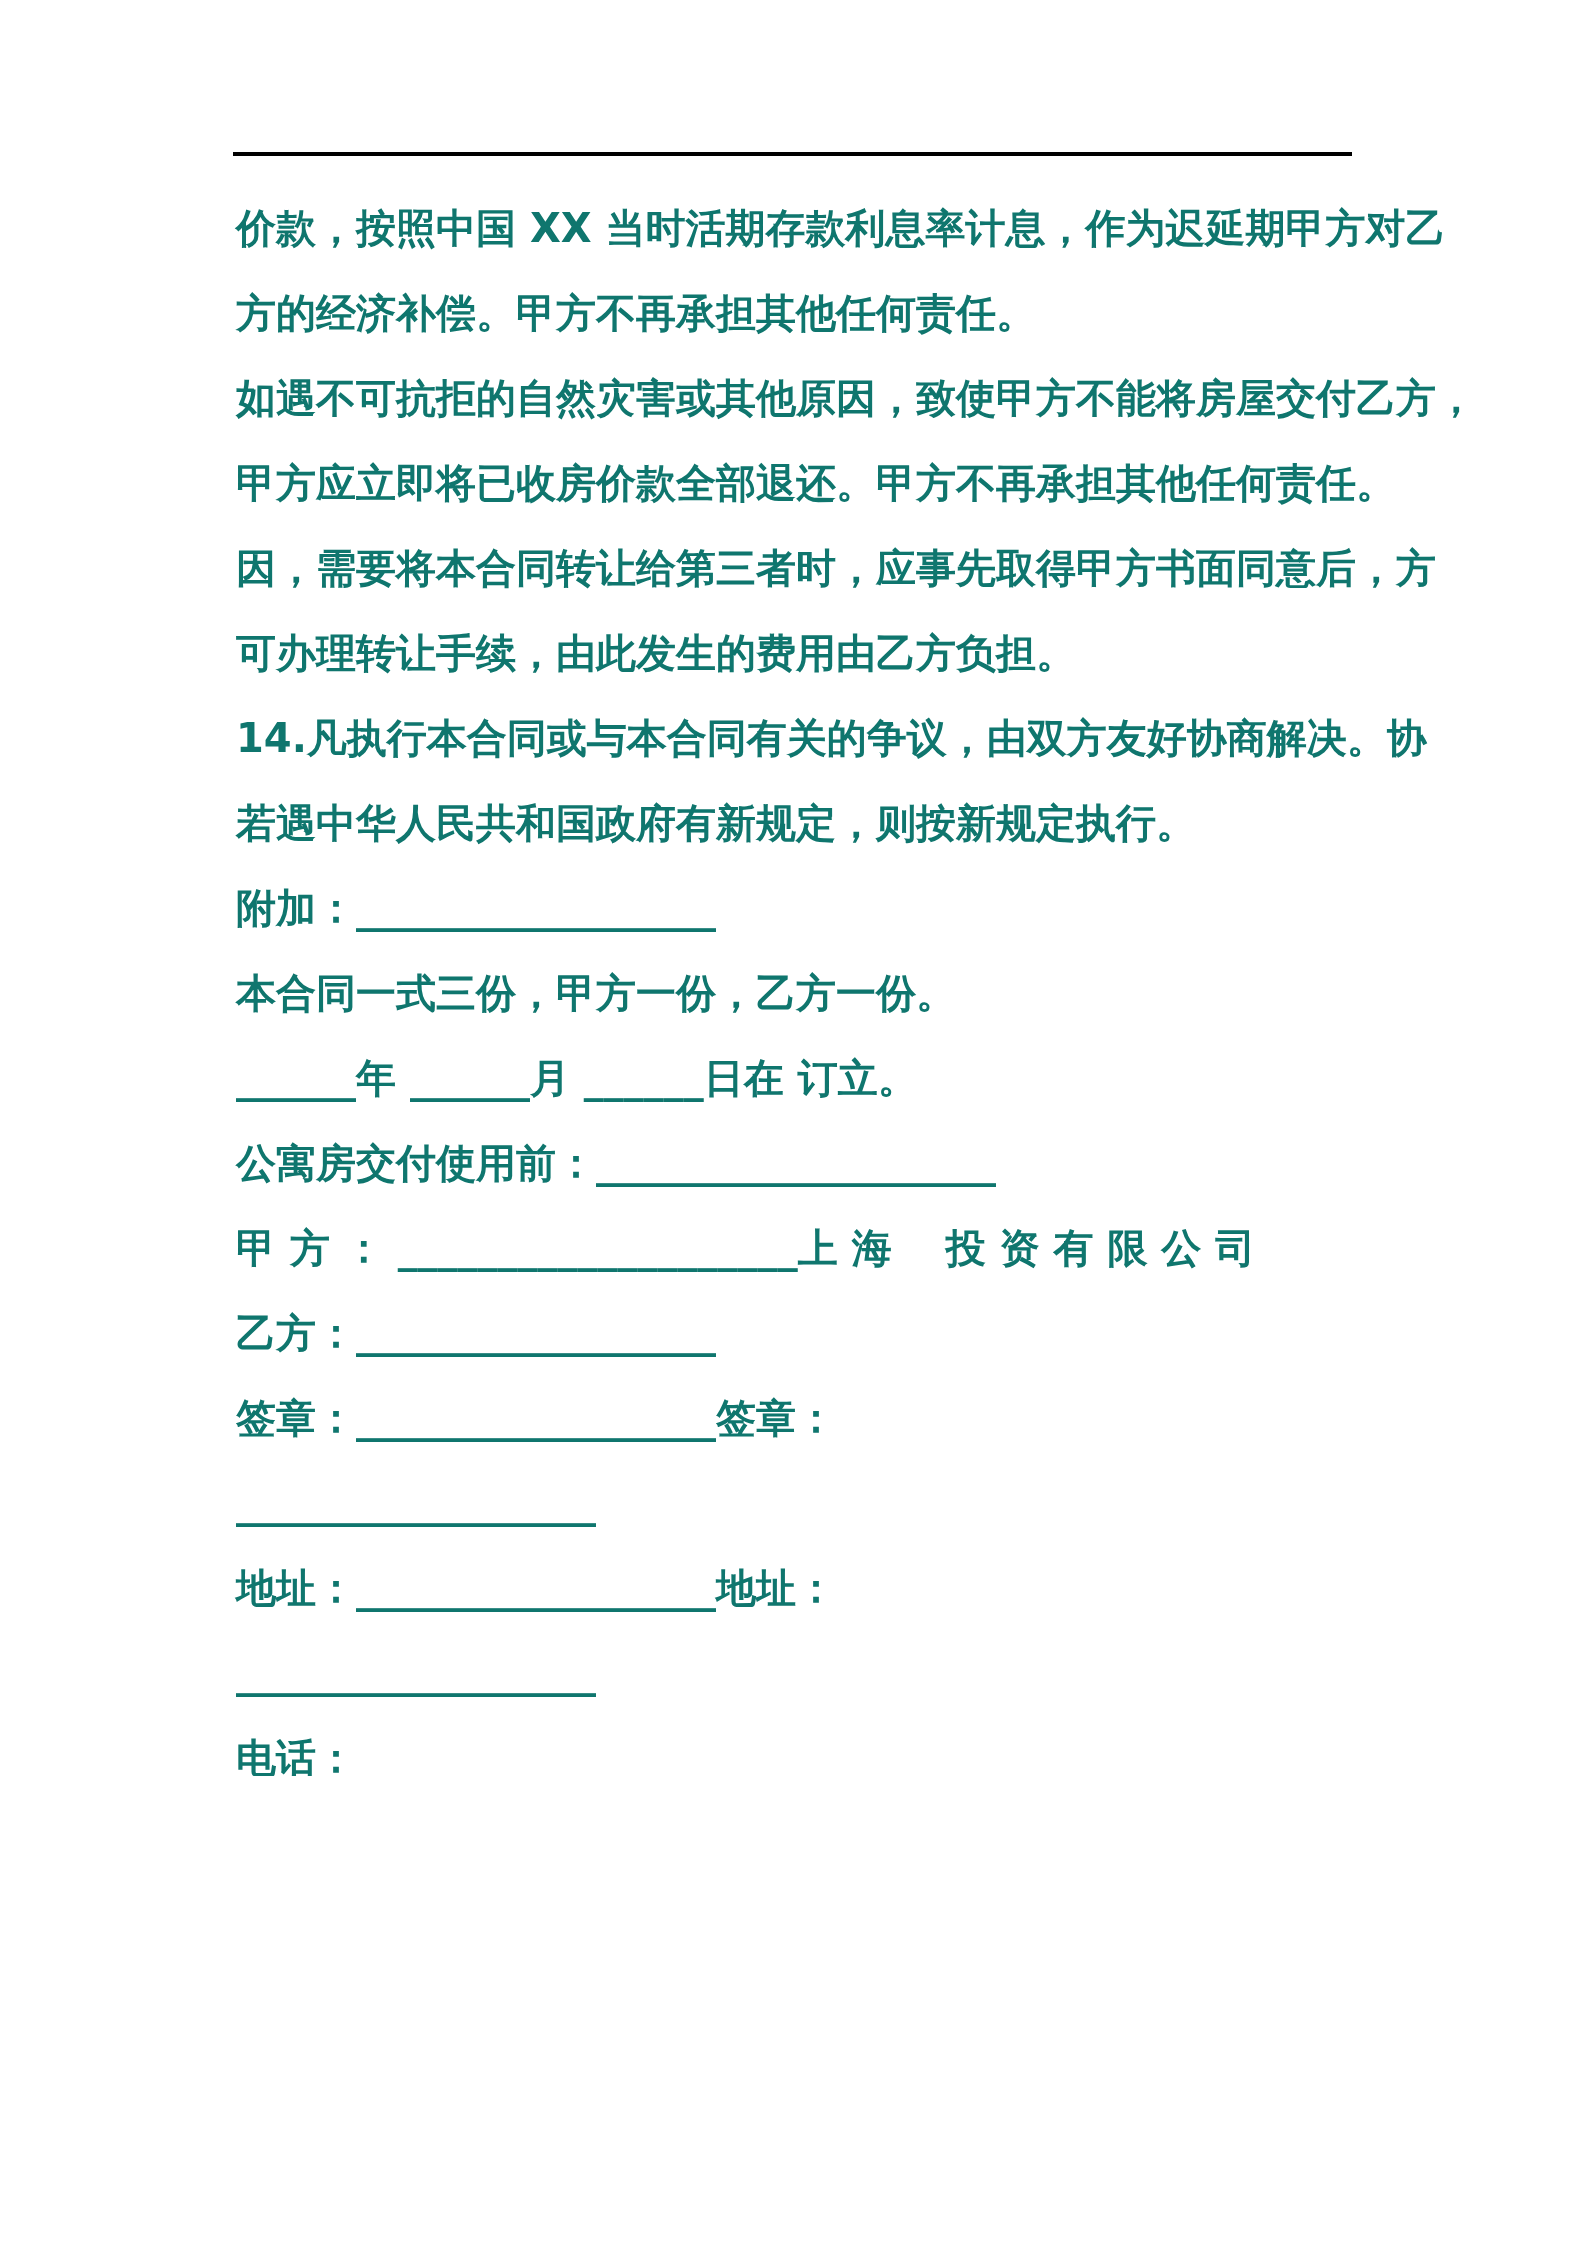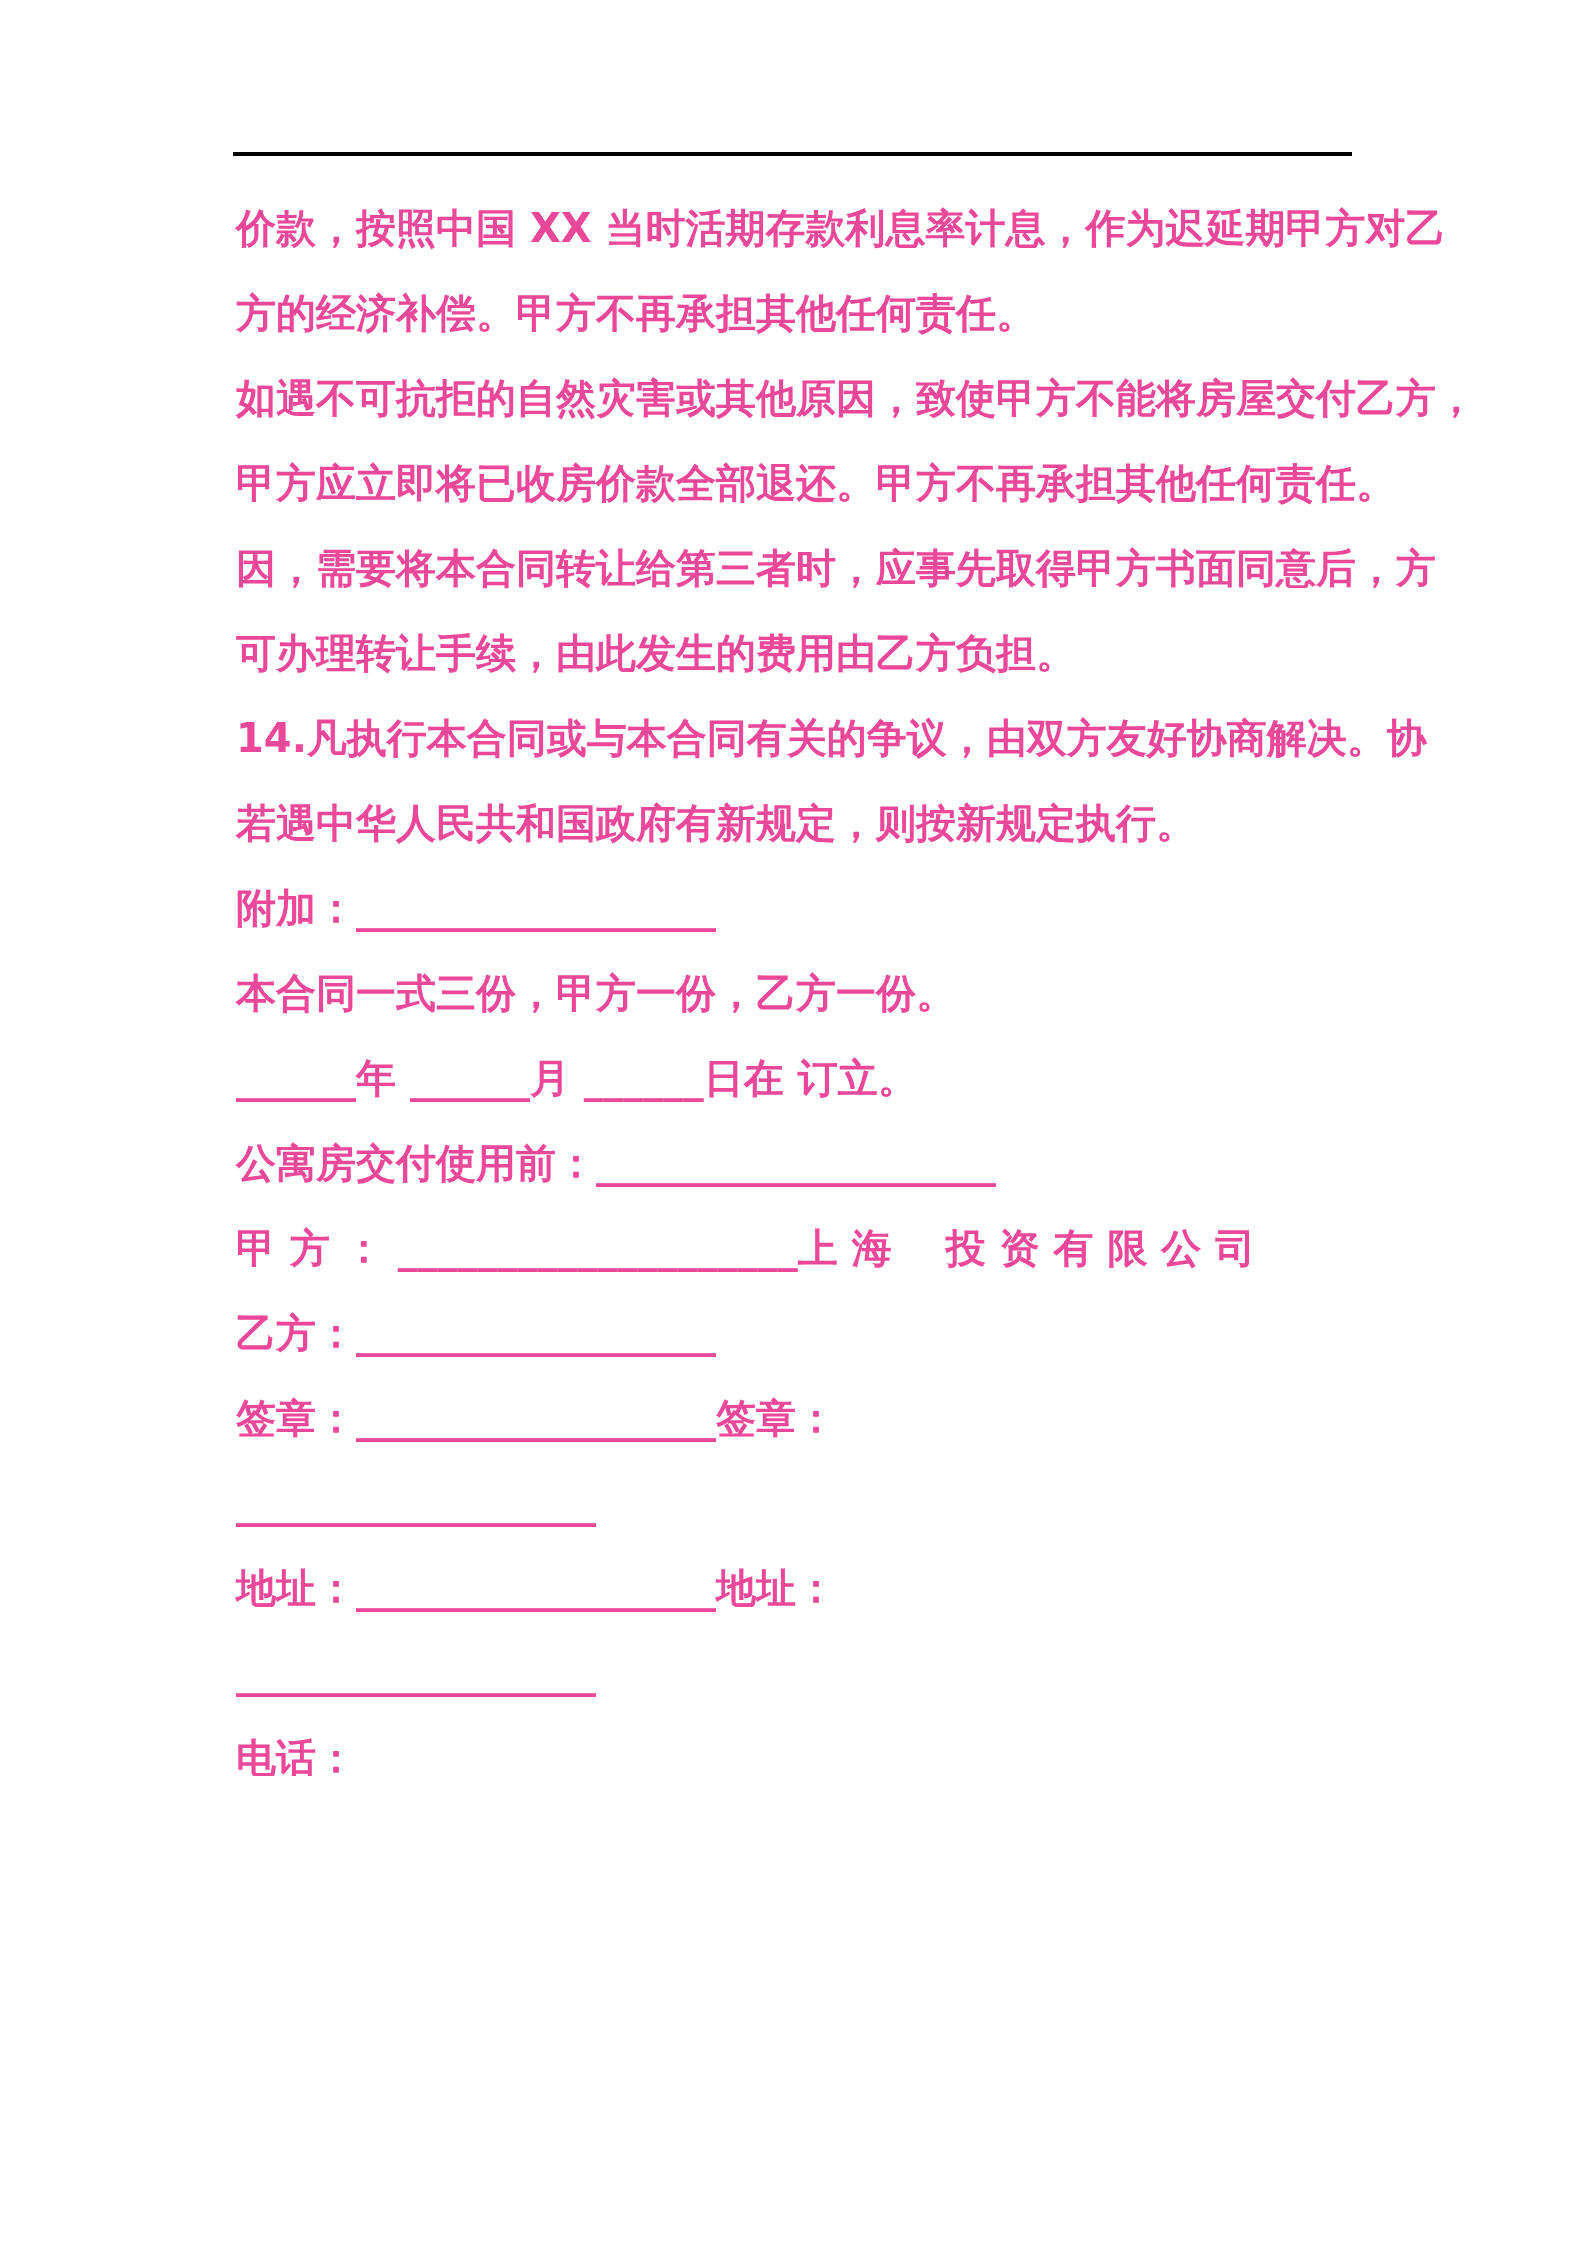--- a/index.html
+++ b/index.html
@@ -1,21 +1,21 @@
 <!DOCTYPE html>
 <html><head>
 <meta charset="utf-8">
 <style>
   html,body { margin:0; padding:0; background:#ffffff; }
   .page {
     position:relative;
     width:1586px;
     height:1776px;
     background:#ffffff;
-    color:#ec4899;
+    color:#0f766e;
     font-family:"DejaVu Sans", sans-serif;
     font-weight:bold;
     overflow:hidden;
   }
   .header-rule {
     position:absolute;
     left:233px;
     top:152px;
     width:1119px;
     height:4px;

